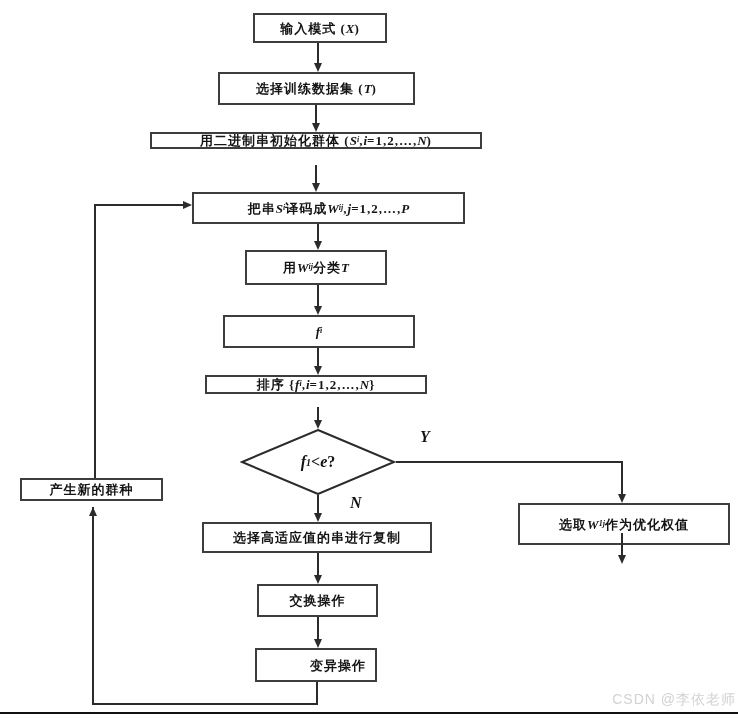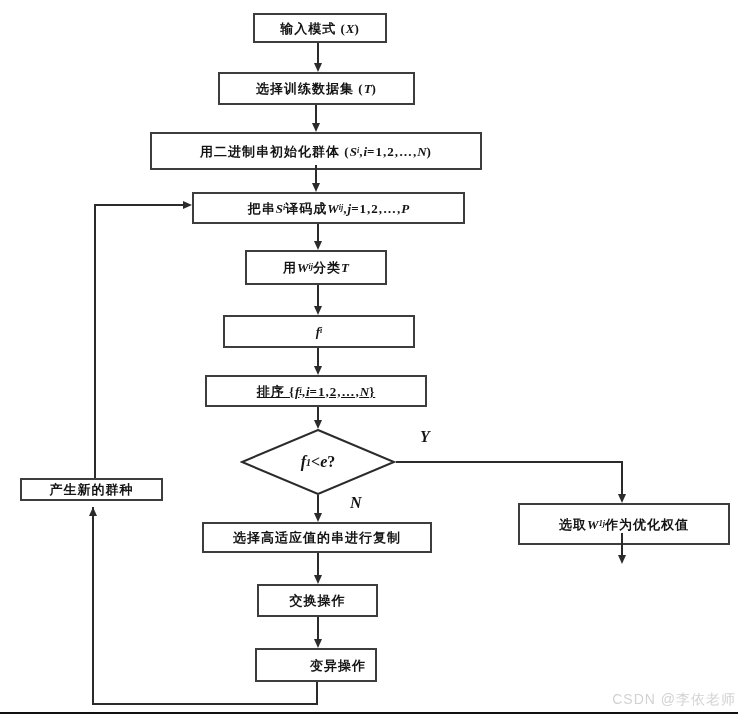--- a/index.html
+++ b/index.html
@@ -38,21 +38,21 @@
       <span class="seg-var">X</span>
       <span>)</span>
     </div>
 
   <div class="node" style="left:218px;top:72px;width:197px;height:33px;">
       <span>选择训练数据集 (</span>
       <span class="seg-var">T</span>
       <span>)</span>
     </div>
 
-  <div class="node" style="left:150px;top:132px;width:332px;height:38px;">
+  <div class="node" style="left:150px;top:132px;width:332px;height:17px;">
       <span>用二进制串初始化群体 (</span>
       <span class="seg-var">S</span>
       <span class="seg-sub">i</span>
       <span>, </span>
       <span class="seg-var">i</span>
       <span>=1,2,…,</span>
       <span class="seg-var">N</span>
       <span>)</span>
     </div>
 
@@ -75,21 +75,21 @@
       <span class="seg-sub">ij</span>
       <span> 分类 </span>
       <span class="seg-var">T</span>
     </div>
 
   <div class="node" style="left:223px;top:315px;width:192px;height:33px;">
       <span class="seg-var">f</span>
       <span class="seg-sub">i</span>
     </div>
 
-  <div class="node" style="left:205px;top:375px;width:222px;height:32px;text-decoration:underline;">
+  <div class="node" style="left:205px;top:375px;width:222px;height:19px;">
       <span>排序 { </span>
       <span class="seg-var">f</span>
       <span class="seg-sub">i</span>
       <span>,</span>
       <span class="seg-var">i</span>
       <span>=1,2,…,</span>
       <span class="seg-var">N</span>
       <span>}</span>
     </div>
 

